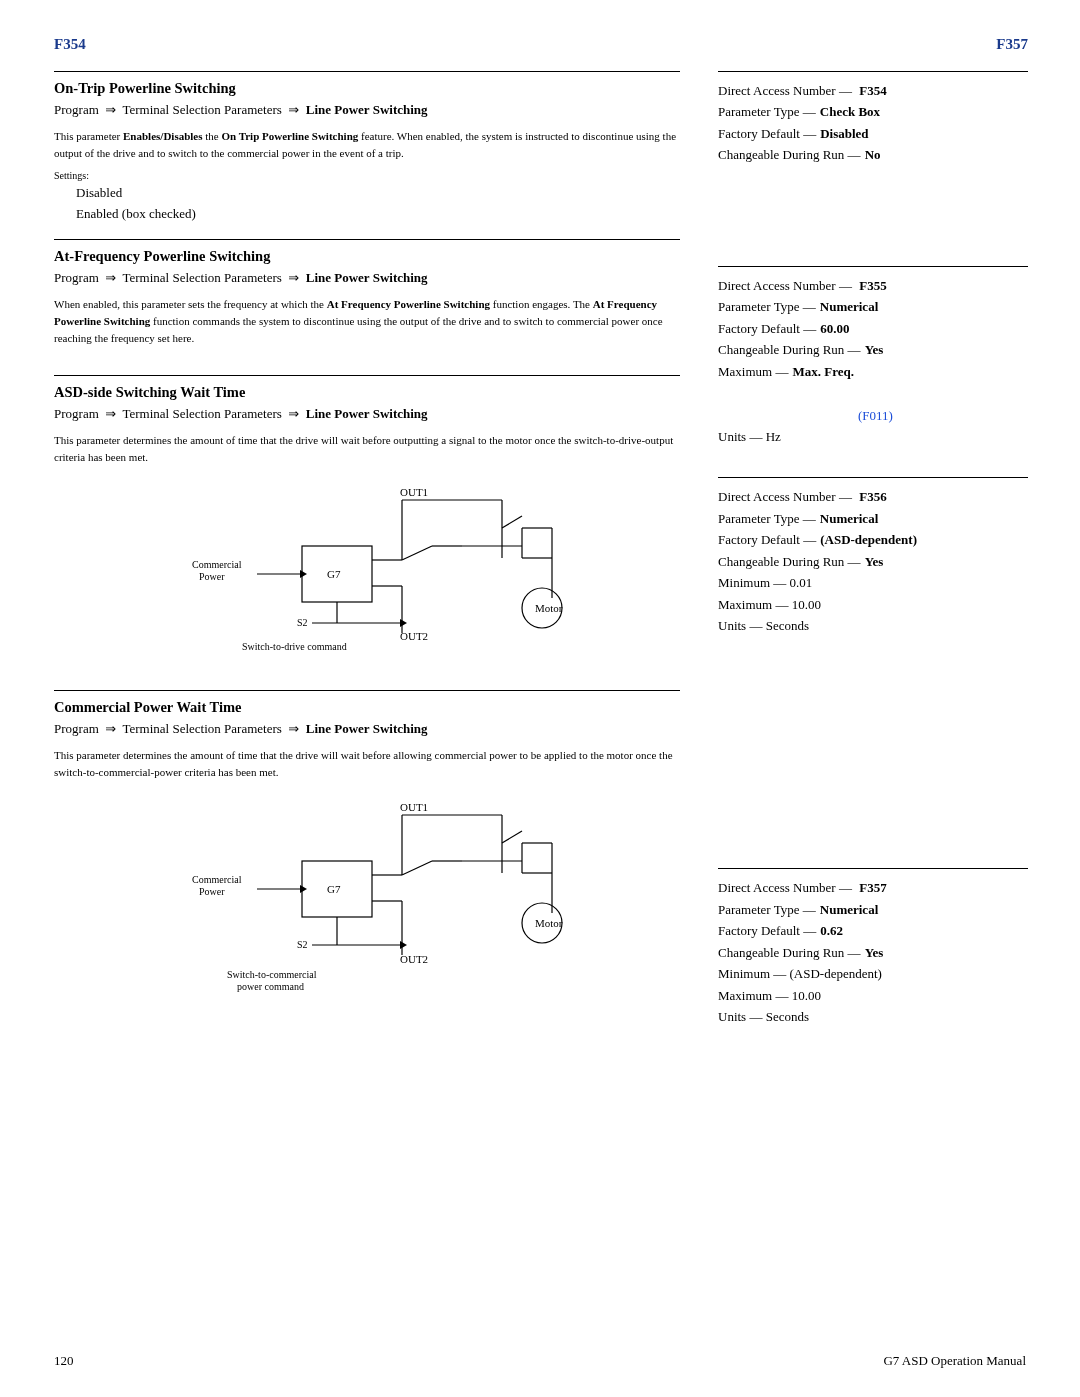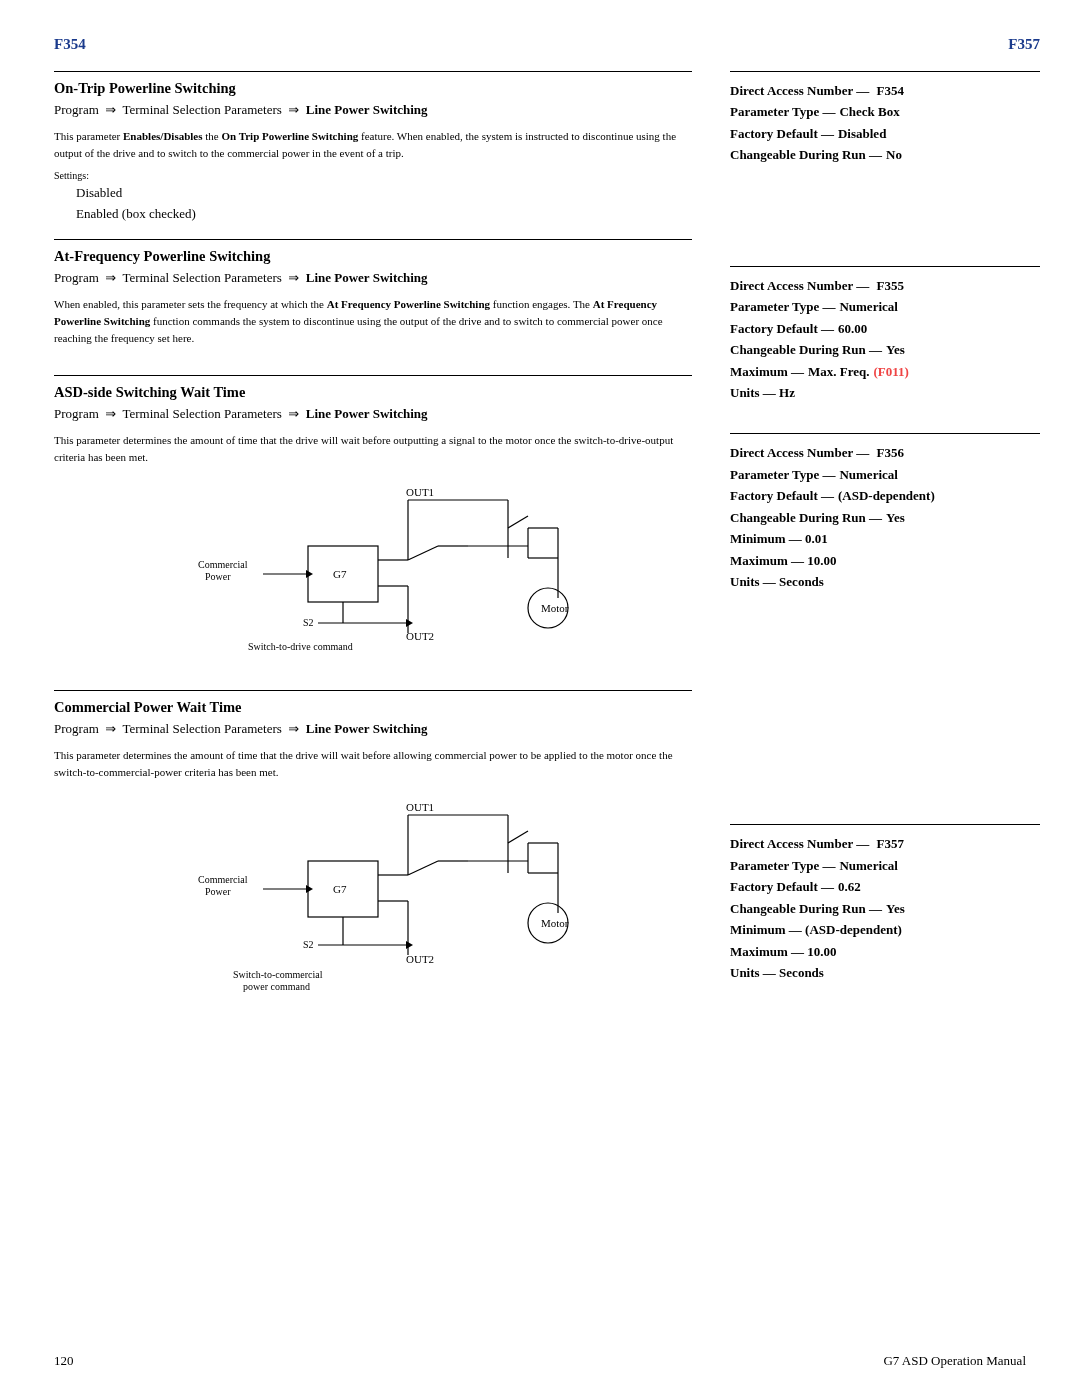--- a/index.html
+++ b/index.html
@@ -8,21 +8,21 @@
       font-size: 13.5px;
       background: #fff;
       color: #000;
       width: 1080px;
       min-height: 1397px;
       padding: 0;
     }
     .page {
       width: 1080px;
       min-height: 1397px;
-      padding: 36px 40px 36px 54px;
+      padding: 36px 52px 36px 54px;
       position: relative;
     }
     
     .page-header {
       display: flex;
       justify-content: space-between;
       margin-bottom: 18px;
     }
     .page-header-left {
       color: #1a3a8c;
@@ -83,23 +83,23 @@
       margin-bottom: 0;
       font-size: 13px;
       line-height: 1.7;
     }
     .info-row {
       display: flex;
       gap: 4px;
       font-size: 13px;
       line-height: 1.65;
     }
-    .info-label { font-weight: bold; }
+    .info-label { font-weight: normal; }
     .info-value { font-weight: bold; }
-    .info-value-blue { color: #ef4444; font-weight: bold; }
+    .info-value-blue { color: #1d4ed8; font-weight: normal; margin-top: 44px; }
     
     .diagram-area {
       margin: 12px 0 12px 0;
       display: flex;
       justify-content: center;
     }
     svg text {
       font-family: "Times New Roman", Times, serif;
     }
     

